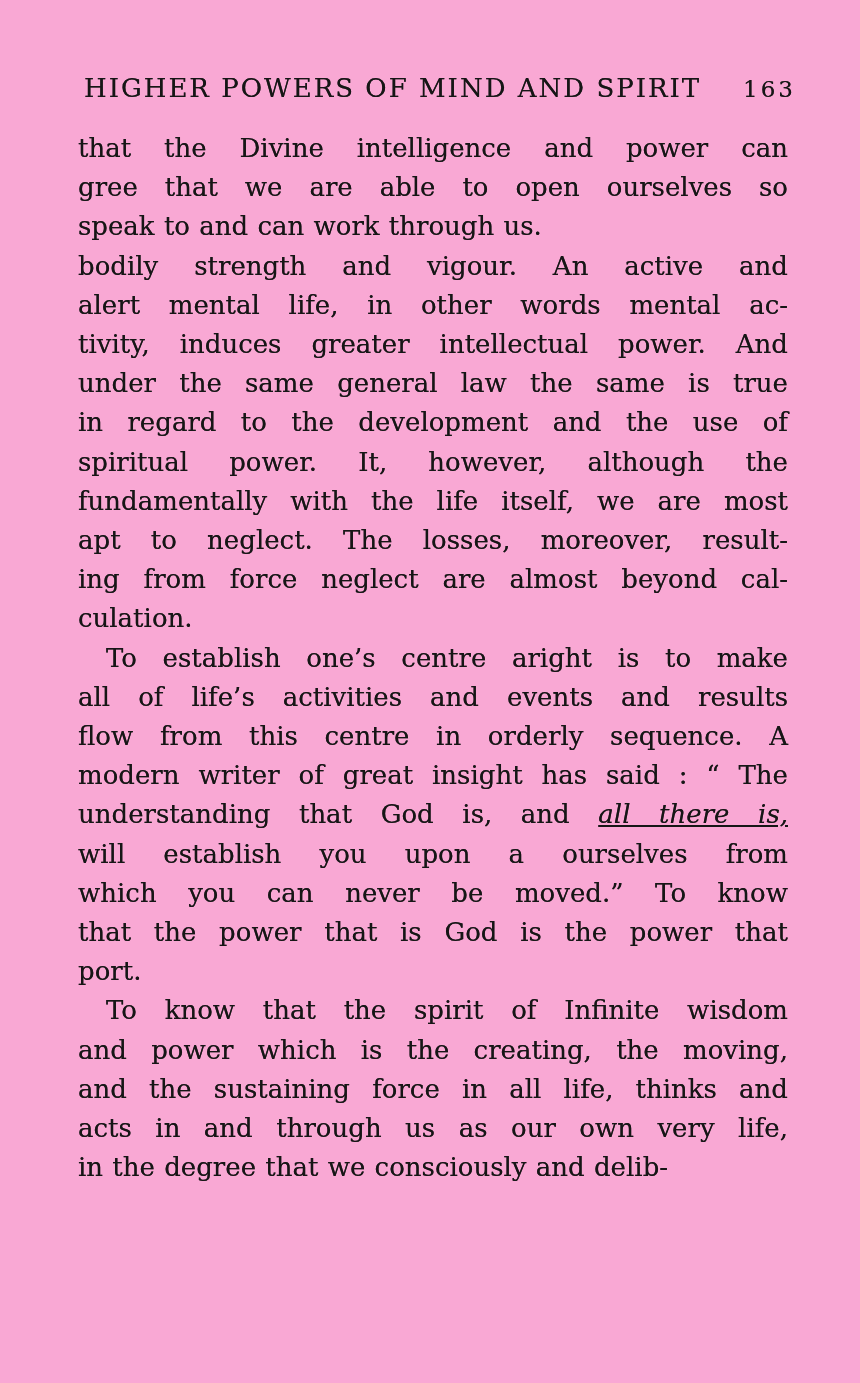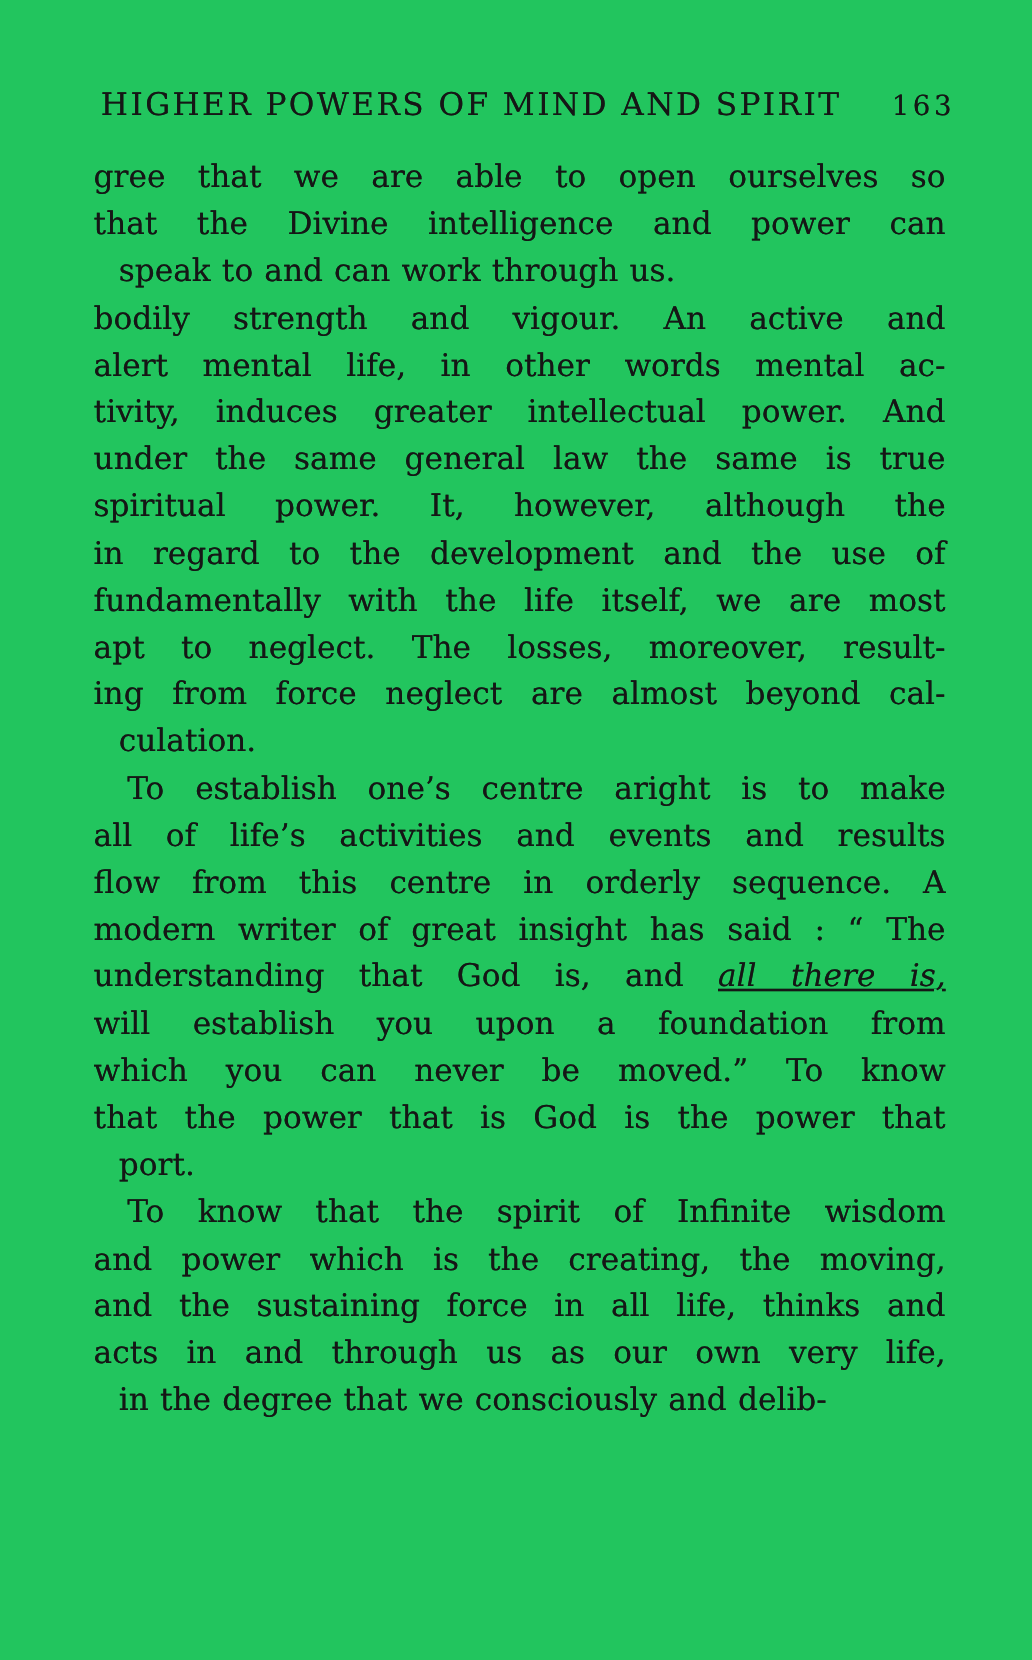--- a/index.html
+++ b/index.html
@@ -8,21 +8,21 @@
   }
   body {
     width: 860px;
     height: 1383px;
     background: #fdfdfc;
     overflow: hidden;
   }
   .page {
     position: absolute;
     inset: 0;
-    background: #22c55e;
+    background: #f9a8d4;
     color: #161616;
     font-family: "DejaVu Serif", "Liberation Serif", serif;
     text-shadow: 0 0 0.5px rgba(10,10,10,0.7);
   }
   .running-header {
     display: flex;
     justify-content: space-between;
     align-items: baseline;
     margin: 72px 64px 0 84px;
     font-size: 26px;
@@ -39,63 +39,62 @@
     font-size: 26px;
     line-height: 39.2px;
   }
   .line {
     text-align: justify;
     text-align-last: justify;
     word-spacing: 1px;
   }
   .line.last {
     text-align-last: left;
-    margin-left: 21px;
   }
   .line.indent {
     text-indent: 28px;
   }
   .line i {
     font-style: italic;
     text-decoration: underline;
   }
 </style>
 </head>
 <body>
 
 <div class="page">
   <div class="running-header">
     <span class="title">HIGHER POWERS OF MIND AND SPIRIT</span>
     <span class="pageno">163</span>
   </div>
   <div class="page-body">
       <div>
+        <div class="line">that the Divine intelligence and power can</div>
         <div class="line">gree that we are able to open ourselves so</div>
-        <div class="line">that the Divine intelligence and power can</div>
         <div class="line last">speak to and can work through us.</div>
       </div>
       <div>
         <div class="line">bodily strength and vigour.  An active and</div>
         <div class="line">alert mental life, in other words mental ac-</div>
         <div class="line">tivity, induces greater intellectual power.  And</div>
         <div class="line">under the same general law the same is true</div>
+        <div class="line">in regard to the development and the use of</div>
         <div class="line">spiritual power.  It, however, although the</div>
-        <div class="line">in regard to the development and the use of</div>
         <div class="line">fundamentally with the life itself, we are most</div>
         <div class="line">apt to neglect.  The losses, moreover, result-</div>
         <div class="line">ing from force neglect are almost beyond cal-</div>
         <div class="line last">culation.</div>
       </div>
       <div>
         <div class="line indent">To establish one’s centre aright is to make</div>
         <div class="line">all of life’s activities and events and results</div>
         <div class="line">flow from this centre in orderly sequence.  A</div>
         <div class="line">modern writer of great insight has said : “ The</div>
         <div class="line"><span>understanding that God is, and </span><i>all there is,</i></div>
-        <div class="line">will establish you upon a foundation from</div>
+        <div class="line">will establish you upon a ourselves from</div>
         <div class="line">which you can never be moved.”  To know</div>
         <div class="line">that the power that is God is the power that</div>
         <div class="line last">port.</div>
       </div>
       <div>
         <div class="line indent">To know that the spirit of Infinite wisdom</div>
         <div class="line">and power which is the creating, the moving,</div>
         <div class="line">and the sustaining force in all life, thinks and</div>
         <div class="line">acts in and through us as our own very life,</div>
         <div class="line last">in the degree that we consciously and delib-</div>

